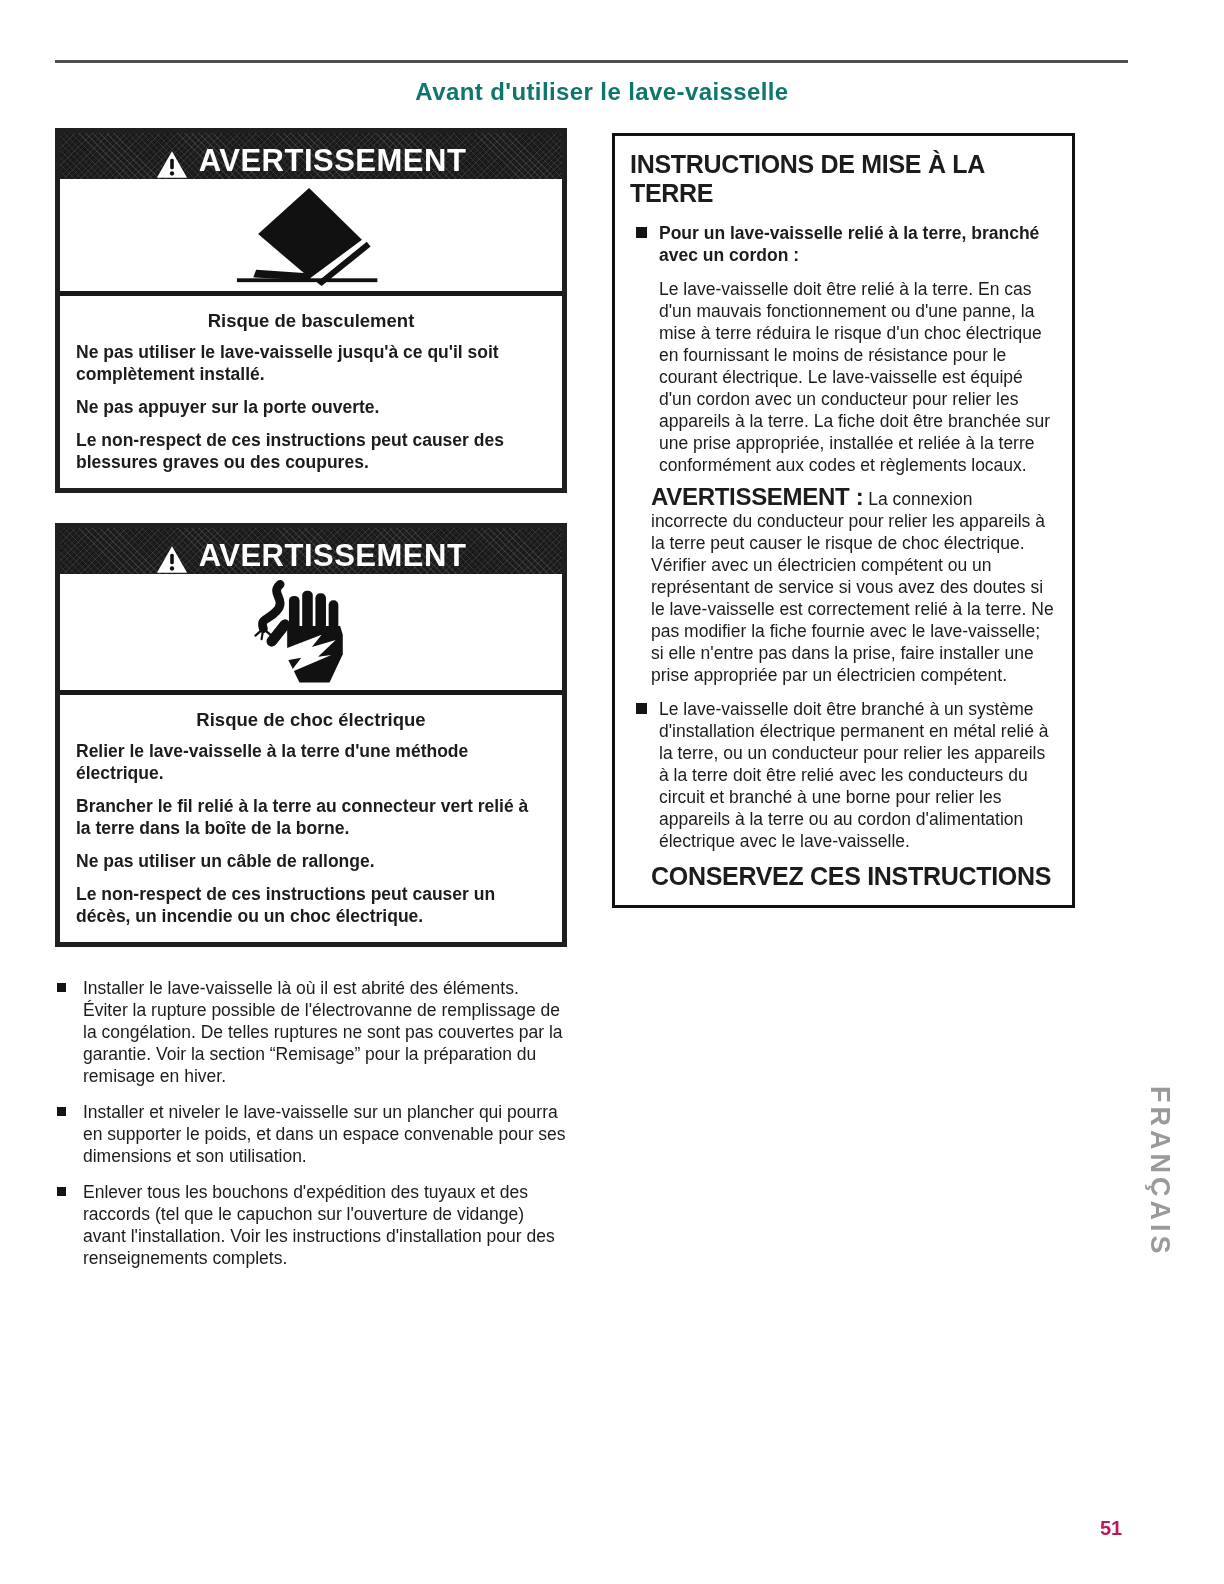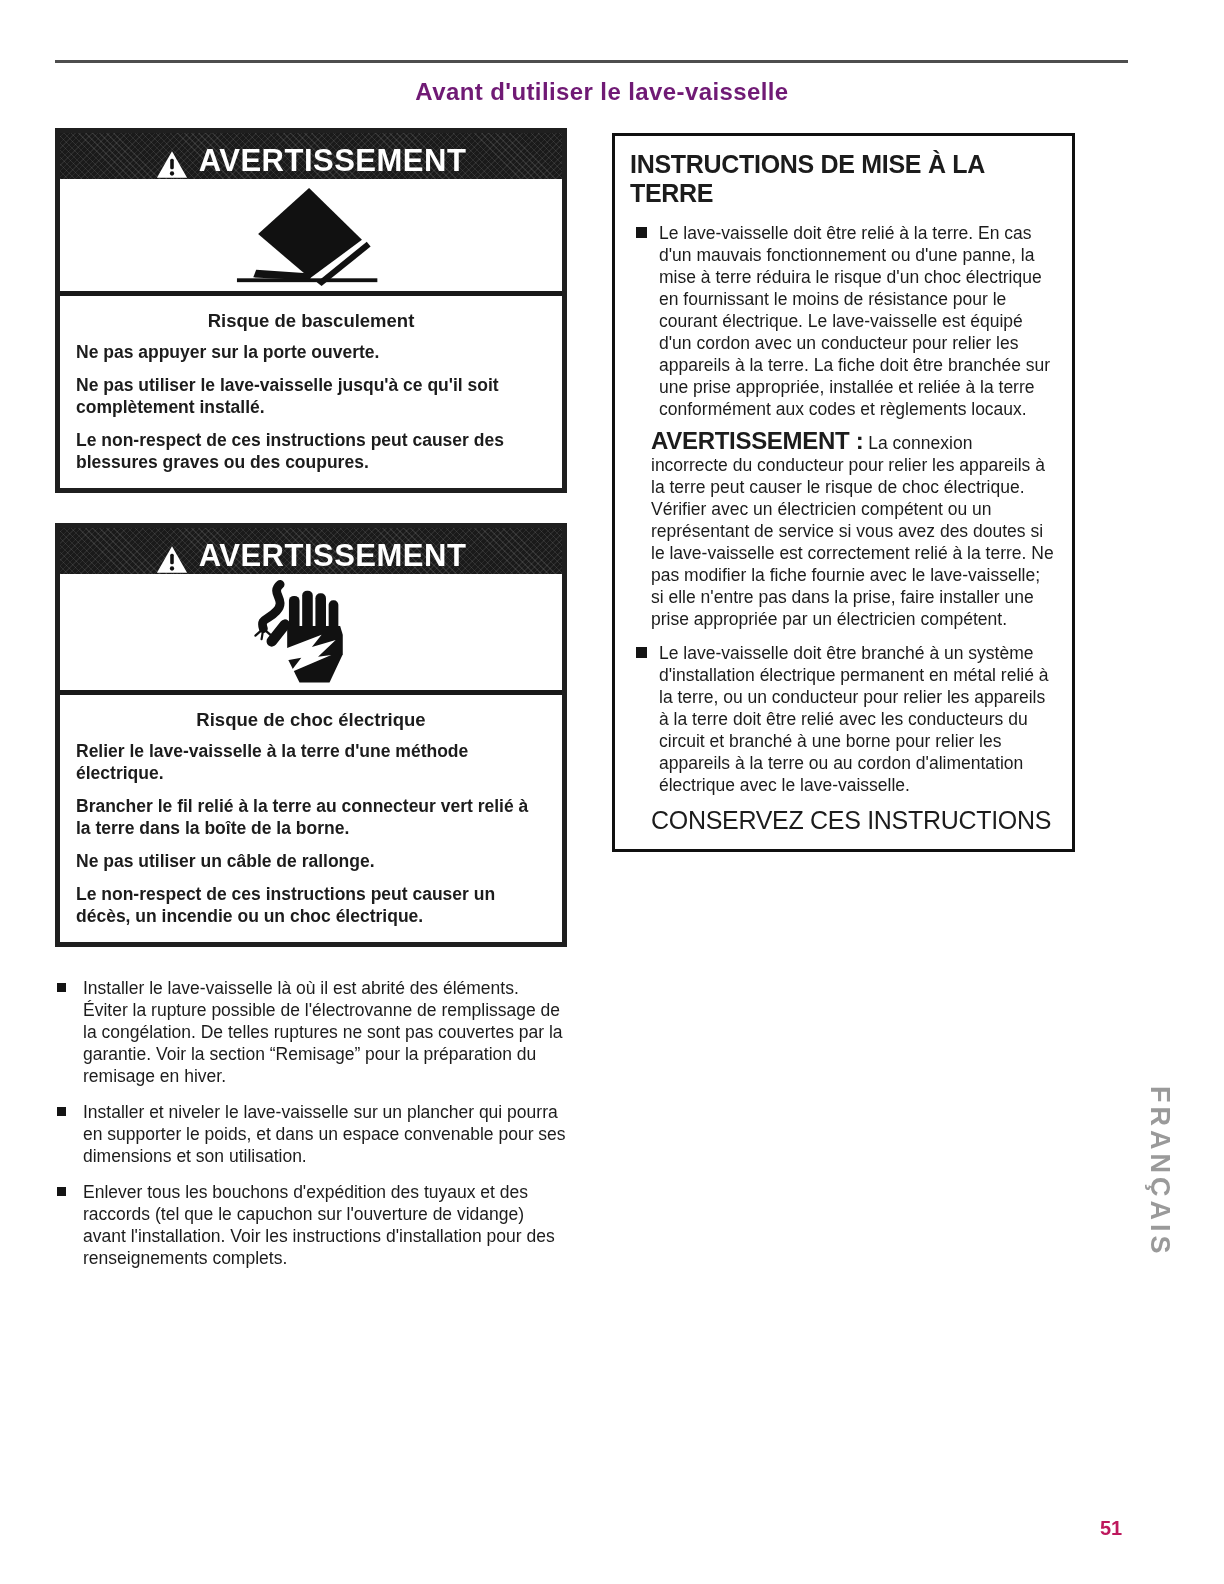--- a/index.html
+++ b/index.html
@@ -2,21 +2,21 @@
 <html><head>
 <meta charset="utf-8">
 <style>
   html,body{margin:0;padding:0;background:#e8e8e8;}
   #page{position:relative;width:1224px;height:1584px;background:#ffffff;margin:0 auto;
         font-family:"Liberation Sans", sans-serif;color:#1c1c1c;overflow:hidden;}
 
   .top-rule{position:absolute;left:55px;top:60px;width:1073px;height:3px;background:#4e4e4e;}
 
   .page-title{position:absolute;left:62px;top:78px;width:1080px;text-align:center;
-              font-size:24px;font-weight:bold;color:#701a75;letter-spacing:0.4px;}
+              font-size:24px;font-weight:bold;color:#0f766e;letter-spacing:0.4px;}
 
   
   .col-left{position:absolute;left:55px;top:128px;width:512px;}
 
   .warn-box{border:5px solid #1f1f1f;background:#fff;margin-bottom:30px;box-sizing:border-box;}
   .warn-band{background-color:#1a1a1a;
              background-image:repeating-linear-gradient(45deg, rgba(255,255,255,0.10) 0 1px, transparent 1px 5px),
                               repeating-linear-gradient(-45deg, rgba(255,255,255,0.07) 0 1px, transparent 1px 4px);
              height:46px;display:flex;align-items:flex-end;justify-content:center;gap:11px;
              border-bottom:2px solid #ffffff;}
@@ -36,21 +36,21 @@
   
   .col-right{position:absolute;left:612px;top:133px;width:463px;box-sizing:border-box;}
   .ground-box{border:3px solid #101010;padding:12px 18px 14px 15px;box-sizing:border-box;}
   .ground-title{font-size:25px;font-weight:bold;letter-spacing:-0.3px;margin:2px 0 14px;}
   .g-item{position:relative;padding-left:29px;}
   .g-bullet{position:absolute;left:6px;top:5px;width:11px;height:11px;background:#141414;}
   .g-head{font-size:17.5px;font-weight:bold;line-height:22px;margin:0 0 8px;}
   .g-body{font-size:17.5px;line-height:22px;margin:12px 0 10px;}
   .g-warn-para{padding-left:21px;font-size:17.5px;line-height:22px;margin:4px 0 10px;}
   .g-warn-label{font-size:24px;font-weight:bold;letter-spacing:-0.3px;}
-  .conserve{padding-left:21px;font-size:25px;font-weight:normal;letter-spacing:-0.3px;margin-top:8px;}
+  .conserve{padding-left:21px;font-size:25px;font-weight:bold;letter-spacing:-0.3px;margin-top:8px;}
 
   
   .side-tab{position:absolute;left:1144px;top:1086px;writing-mode:vertical-rl;
             font-size:27px;font-weight:bold;color:#9a9a9a;letter-spacing:4px;}
   .page-num{position:absolute;left:1100px;top:1517px;font-size:20px;font-weight:bold;color:#be185d;}
 
   .icon-svg{display:block;}
 </style>
 </head>
 <body>
@@ -77,22 +77,22 @@
       <div class="warn-icon-panel panel-tip">
         <svg class="icon-svg" width="226" height="100" viewBox="0 0 230 104">
           <polygon points="113,2 168,56 114,96 60,50" fill="#111111"></polygon>
           <polygon points="121,100 173,58 177,63 126,104" fill="#111111"></polygon>
           <polygon points="115,91 58,87 55,95 114,98" fill="#111111"></polygon>
           <rect x="38" y="96" width="146" height="4" fill="#111111"></rect>
         </svg>
       </div>
       <div class="warn-text">
         <div class="hazard-title">Risque de basculement</div>
+        <p>Ne pas utiliser le lave-vaisselle jusqu'à ce qu'il soit complètement installé.</p>
         <p>Ne pas appuyer sur la porte ouverte.</p>
-        <p>Ne pas utiliser le lave-vaisselle jusqu'à ce qu'il soit complètement installé.</p>
         <p>Le non-respect de ces instructions peut causer des blessures graves ou des coupures.</p>
       </div>
     </div>
 
     <div class="warn-box">
       <div class="warn-band">
         <span>
           <svg class="icon-svg" width="32" height="29" viewBox="0 0 34 30">
             <polygon points="17,1 33,29 1,29" fill="#ffffff"></polygon>
             <rect x="15.1" y="9" width="3.8" height="11" rx="1.6" fill="#111111"></rect>
@@ -138,20 +138,21 @@
       </li>
     </ul>
   </div>
 
   <div class="col-right">
     <div class="ground-box">
       <div class="ground-title">INSTRUCTIONS DE MISE À LA TERRE</div>
 
       <div class="g-item">
         <span class="g-bullet"></span>
+        <div class="g-head">Pour un lave-vaisselle relié à la terre, branché avec un cordon :</div>
         <p class="g-body">Le lave-vaisselle doit être relié à la terre. En cas d'un mauvais fonctionnement ou d'une panne, la mise à terre réduira le risque d'un choc électrique en fournissant le moins de résistance pour le courant électrique. Le lave-vaisselle est équipé d'un cordon avec un conducteur pour relier les appareils à la terre. La fiche doit être branchée sur une prise appropriée, installée et reliée à la terre conformément aux codes et règlements locaux.</p>
       </div>
 
       <p class="g-warn-para"><span class="g-warn-label">AVERTISSEMENT :</span>
          <span>La connexion incorrecte du conducteur pour relier les appareils à la terre peut causer le risque de choc électrique. Vérifier avec un électricien compétent ou un représentant de service si vous avez des doutes si le lave-vaisselle est correctement relié à la terre. Ne pas modifier la fiche fournie avec le lave-vaisselle; si elle n'entre pas dans la prise, faire installer une prise appropriée par un électricien compétent.</span></p>
 
       <div class="g-item">
         <span class="g-bullet"></span>
         <p class="g-body">Le lave-vaisselle doit être branché à un système d'installation électrique permanent en métal relié à la terre, ou un conducteur pour relier les appareils à la terre doit être relié avec les conducteurs du circuit et branché à une borne pour relier les appareils à la terre ou au cordon d'alimentation électrique avec le lave-vaisselle.</p>
       </div>

